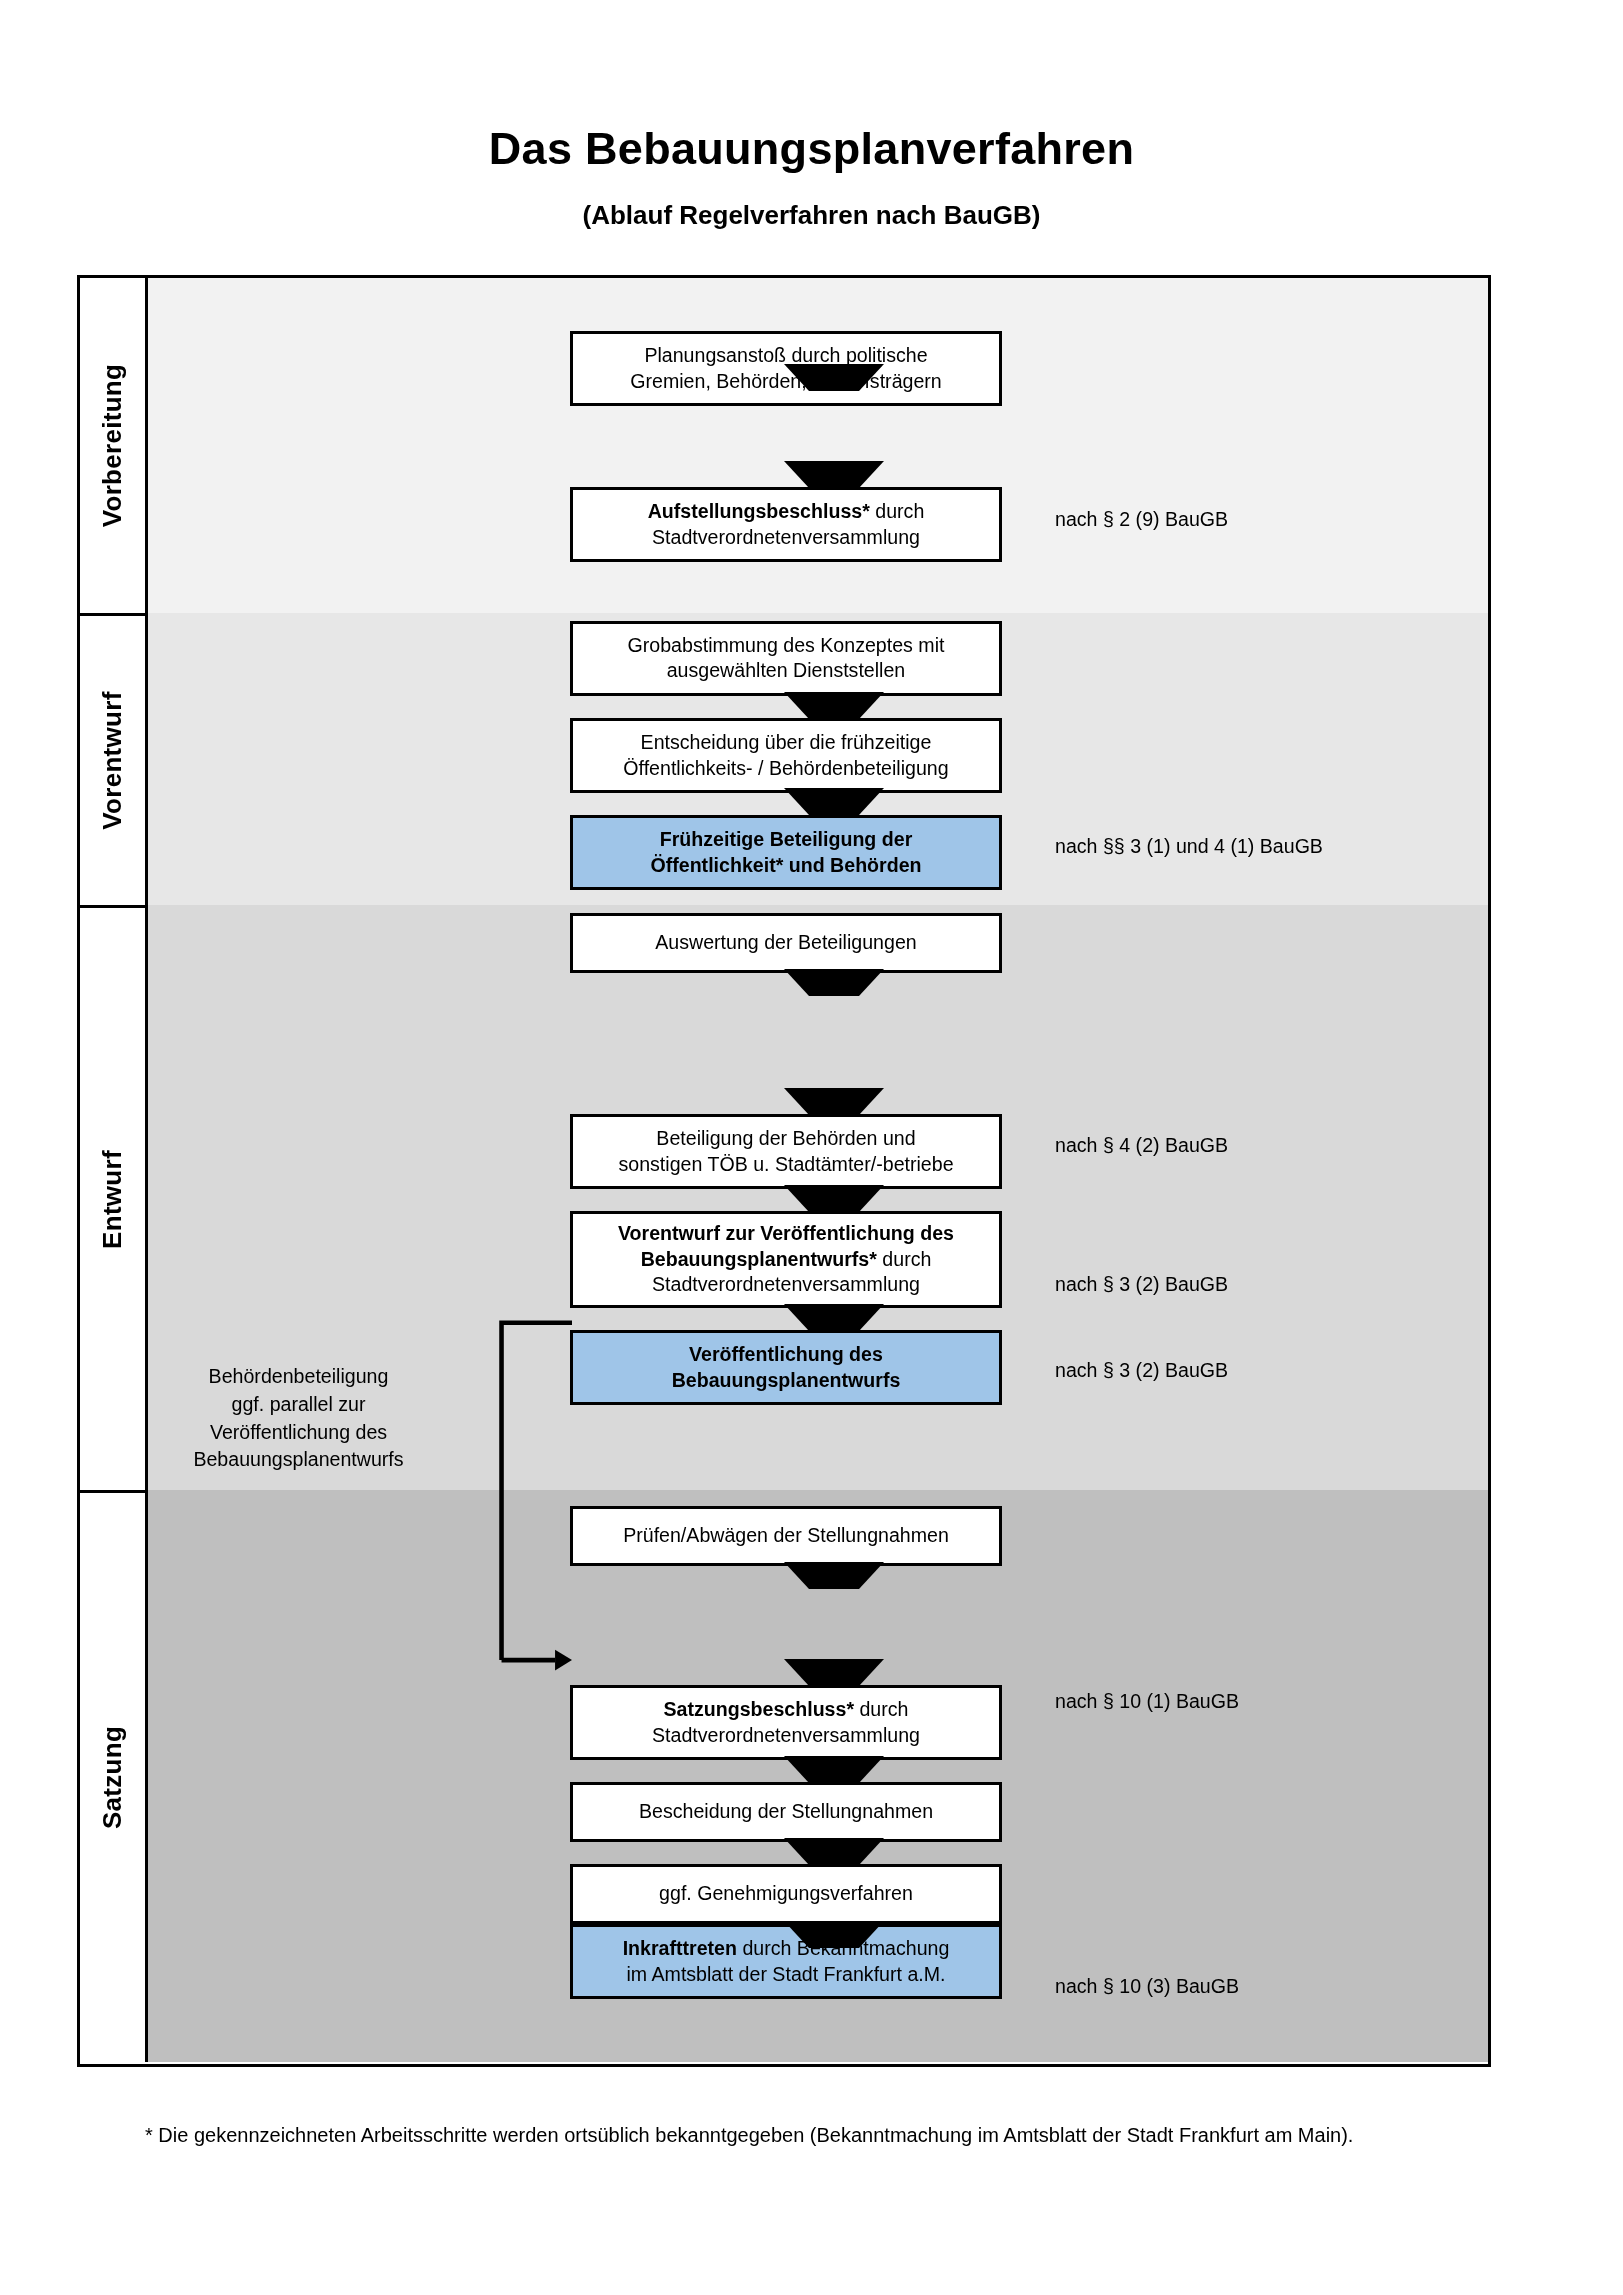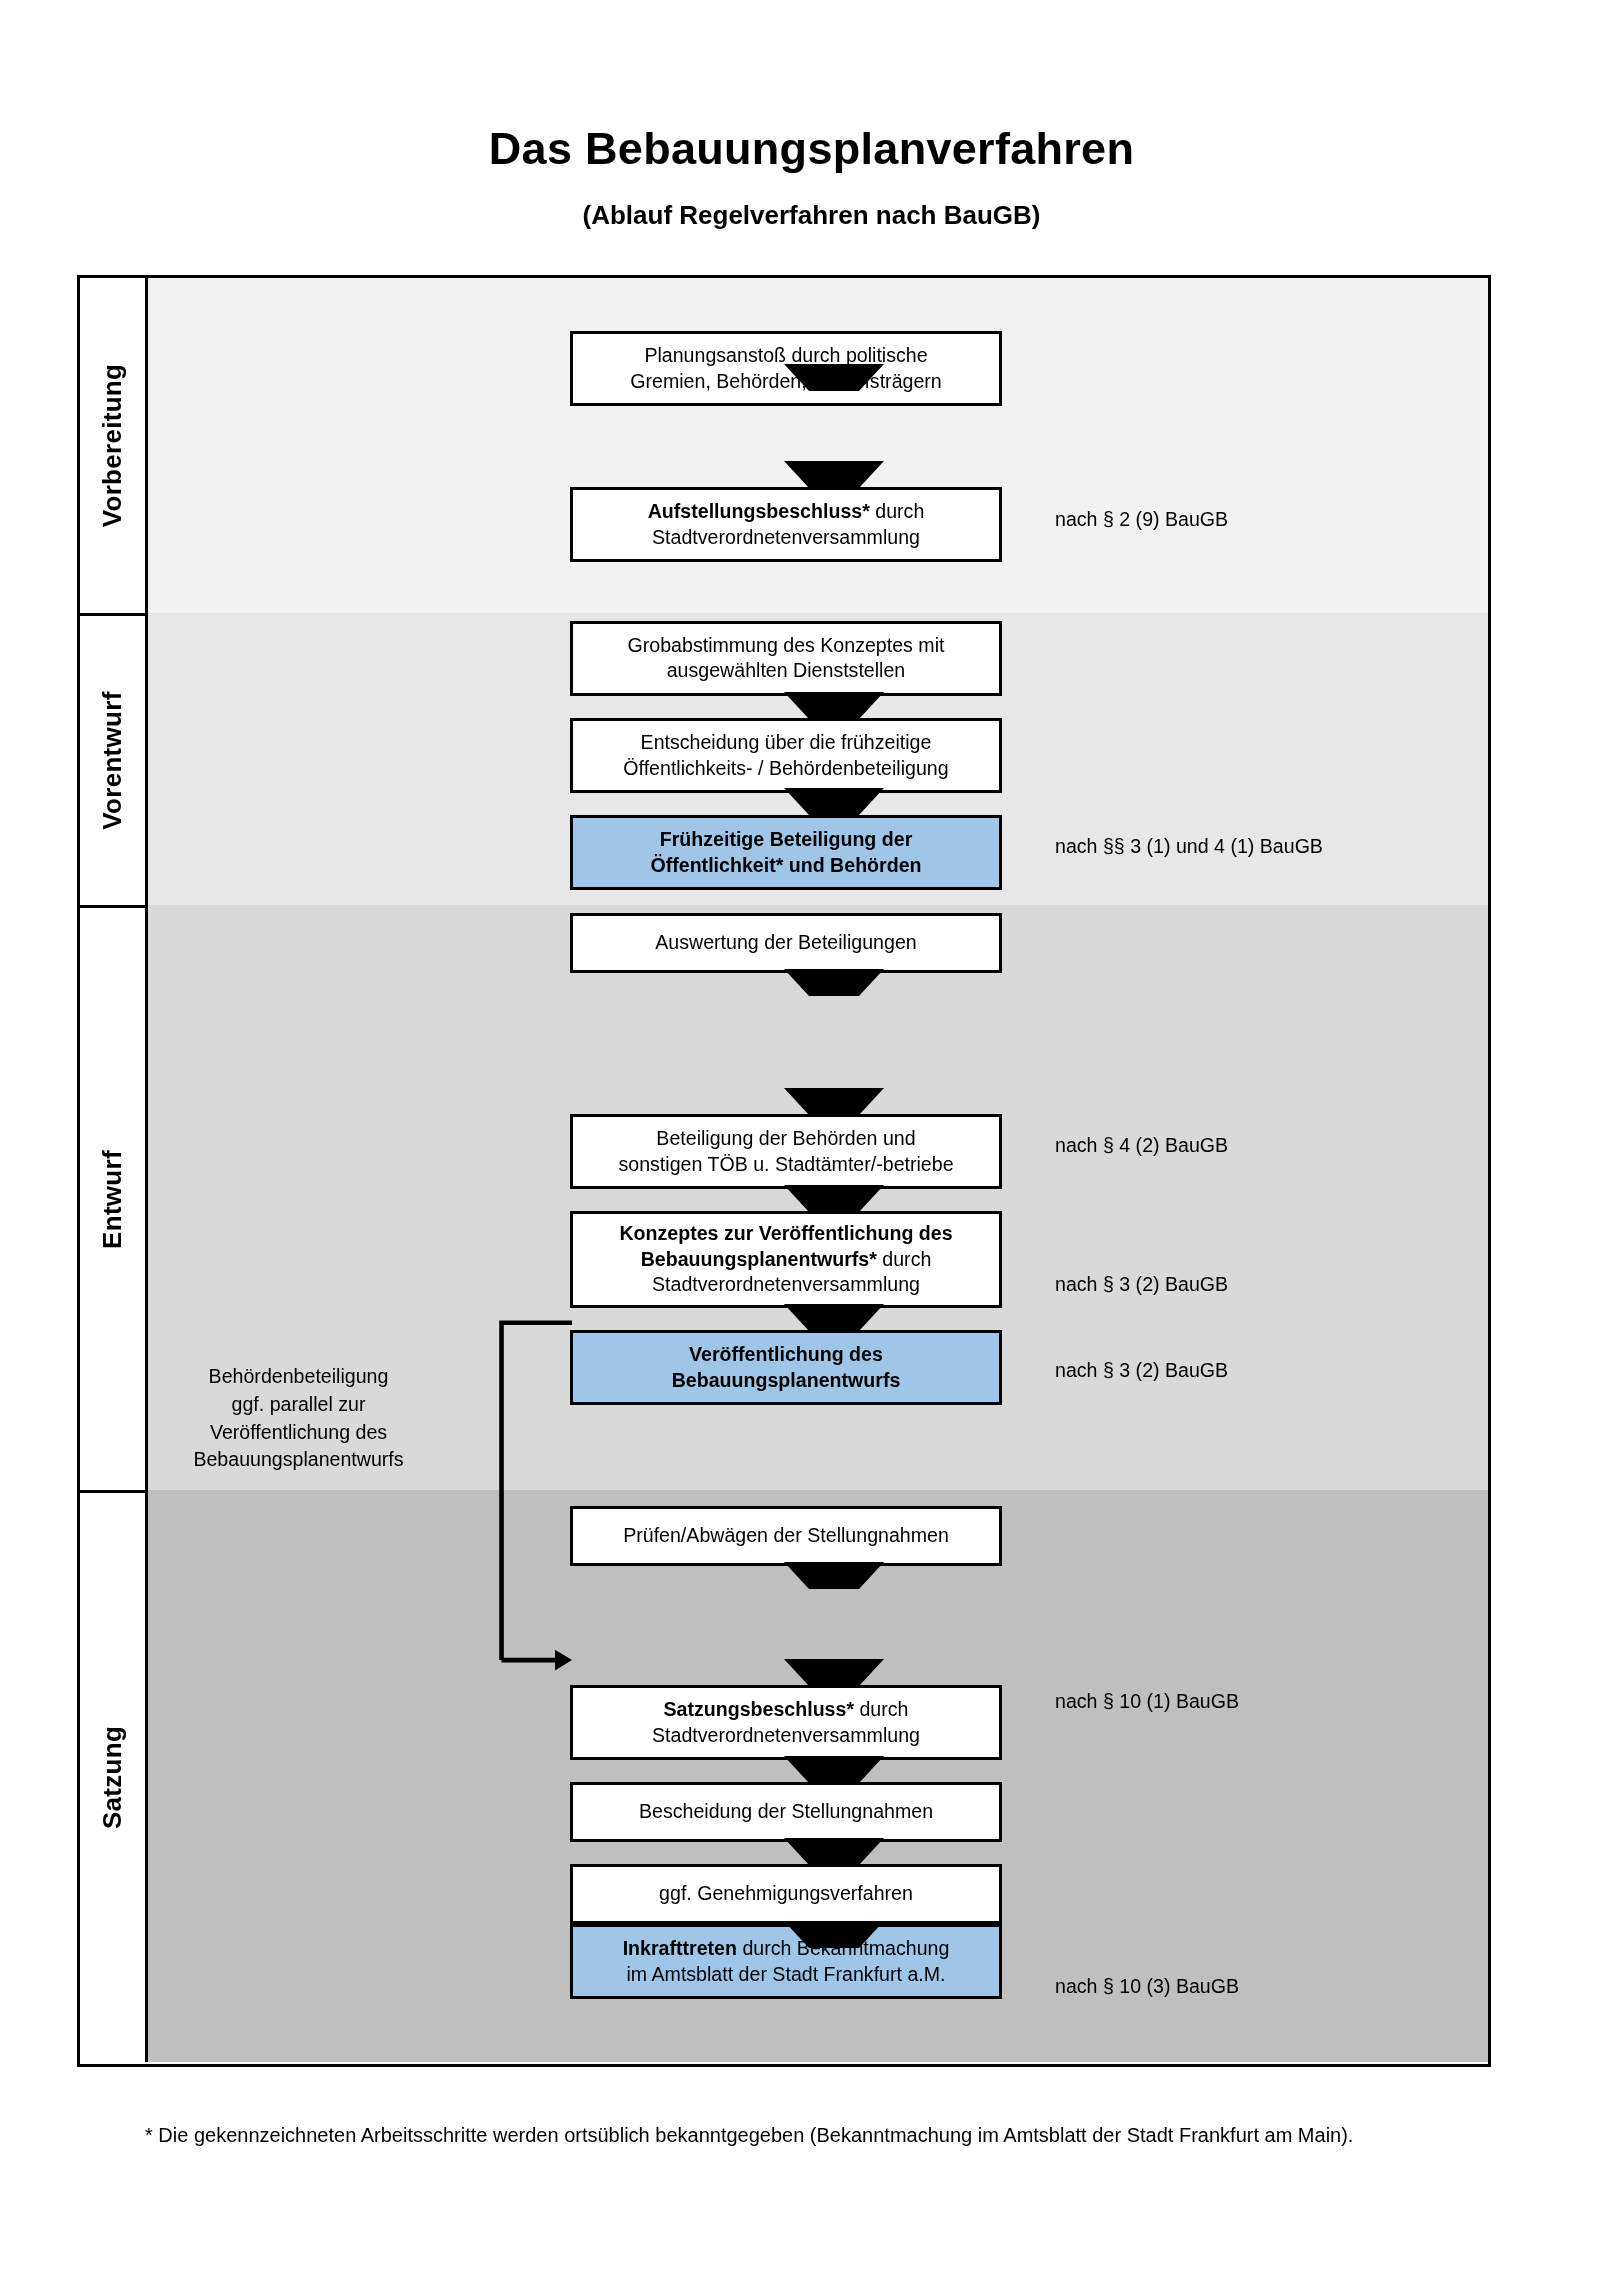--- a/index.html
+++ b/index.html
@@ -223,21 +223,21 @@
       <div class="fbox" style="top:209px;height:75px;">
         <span>
           <span>Beteiligung der Behörden und</span><br>
           <span>sonstigen TÖB u. Stadtämter/-betriebe</span>
         </span>
       </div>
       <div class="arrow" style="top:280px;"></div>
 
       <div class="fbox" style="top:306px;height:97px;">
         <span>
-          <b>Konzeptes zur Veröffentlichung des</b><br>
+          <b>Vorentwurf zur Veröffentlichung des</b><br>
           <b>Bebauungsplanentwurfs*</b><span> durch</span><br>
           <span>Stadtverordnetenversammlung</span>
         </span>
       </div>
       <div class="arrow" style="top:399px;"></div>
 
       <div class="fbox blue" style="top:425px;height:75px;font-weight:bold;">
         <span>
           <span>Veröffentlichung des</span><br>
           <span>Bebauungsplanentwurfs</span>

